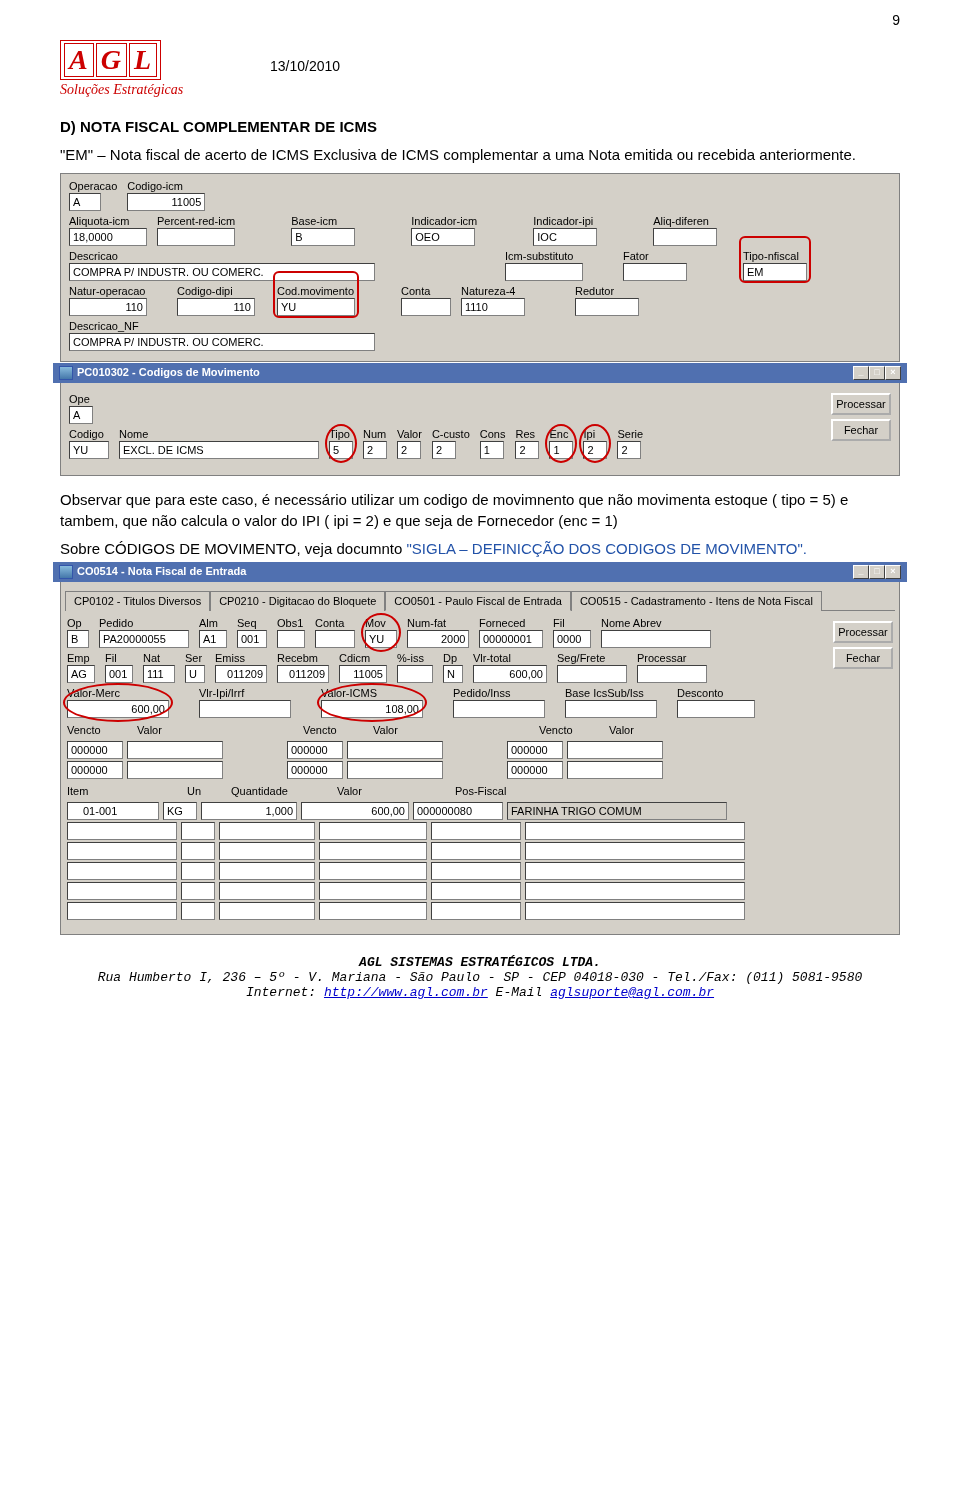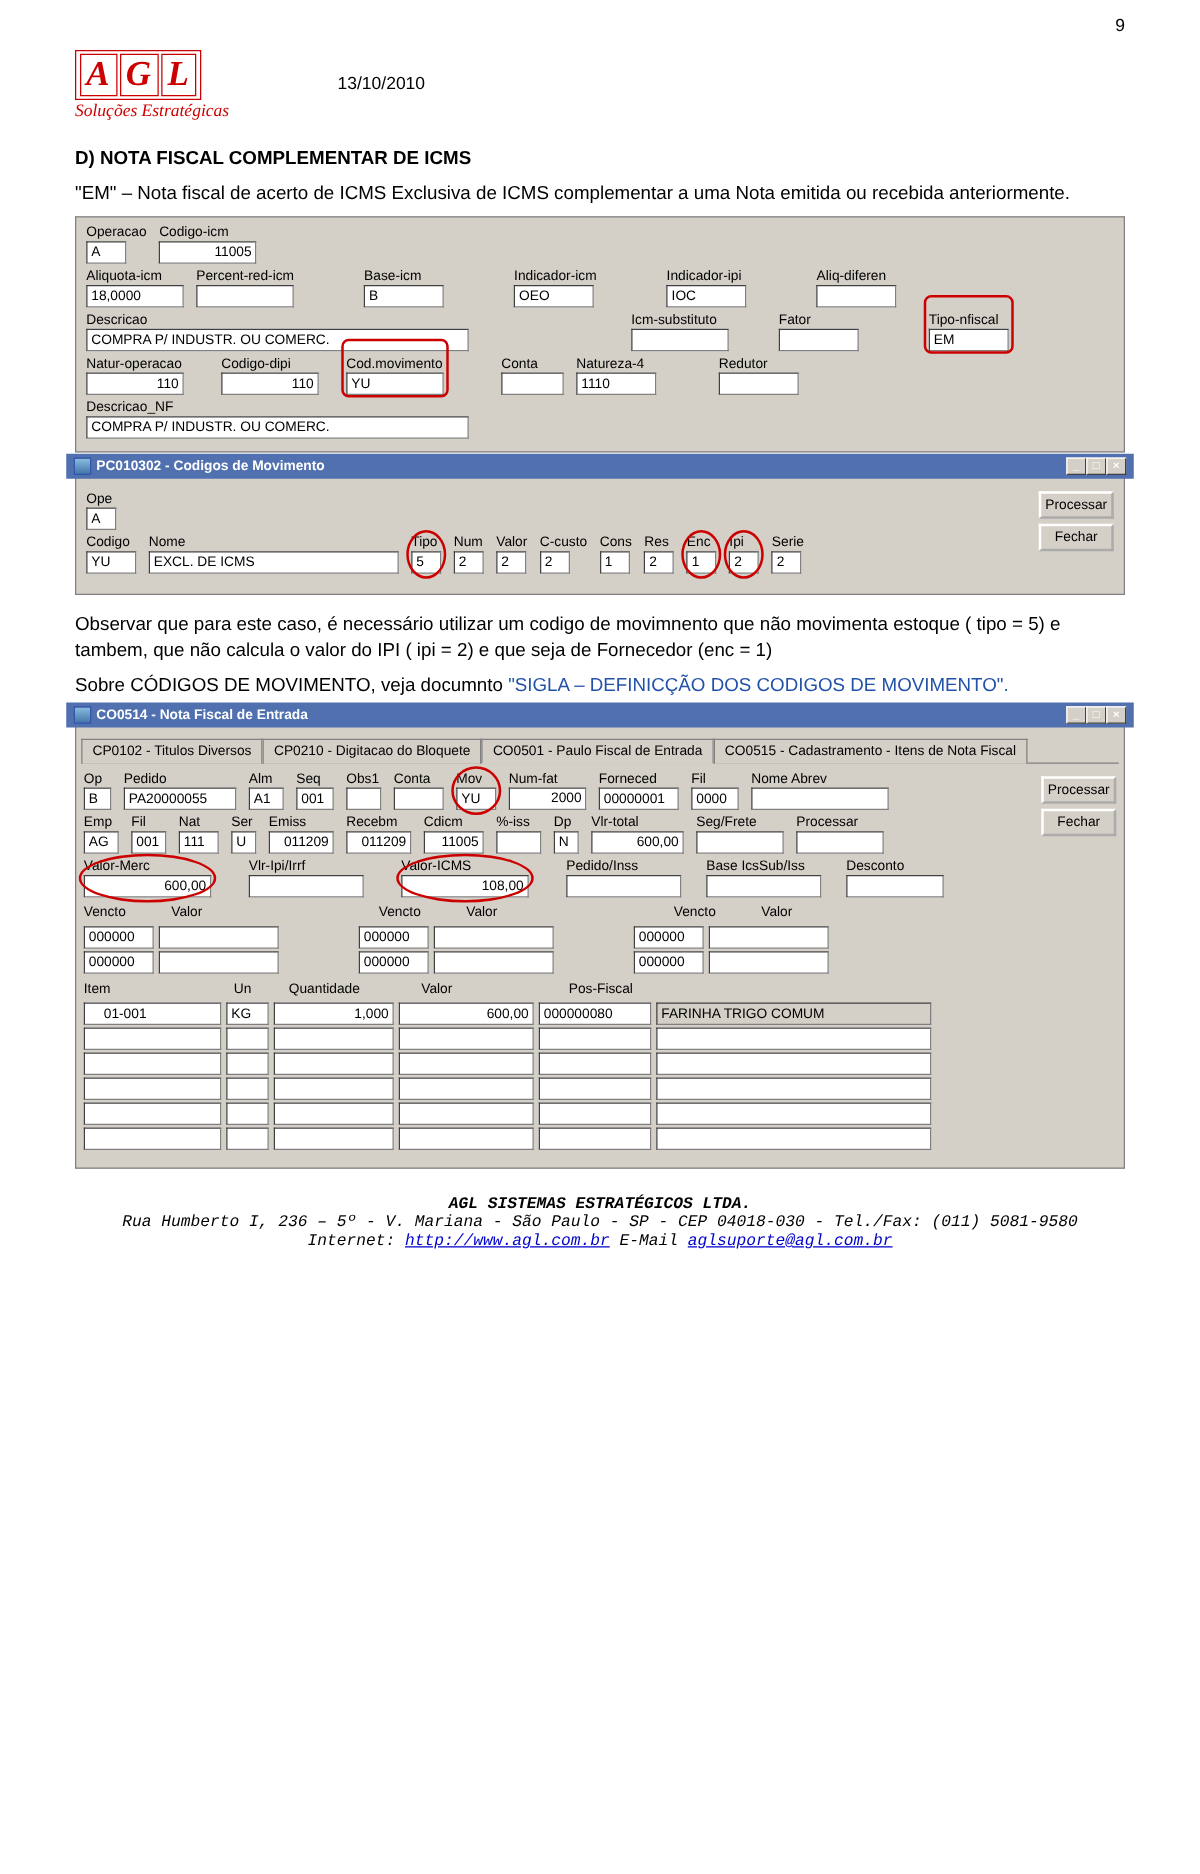--- a/index.html
+++ b/index.html
@@ -413,21 +413,21 @@
               </div>
             <div class="fld" style="width:108px">
                 <span class="lbl">Valor</span>
               </div>
             <div class="fld" style="width:90px">
                 <span class="lbl">Pos-Fiscal</span>
               </div>
           </div>
           <div id="item-rows">
               <div class="gridrow">
-                <input type="text" value="01-001" style="width: 110px; padding-left: 15px;">
+                <input type="text" value="01-001" style="width: 92px; padding-left: 15px;">
                 <input type="text" value="KG" style="width: 34px;">
                 <input type="text" value="1,000" style="width: 96px; text-align: right;">
                 <input type="text" value="600,00" style="width: 108px; text-align: right;">
                 <input type="text" value="000000080" style="width: 90px;">
                 <input type="text" readonly="" value="FARINHA TRIGO COMUM" style="width: 220px; background: rgb(212, 208, 200);">
               </div>
               <div class="gridrow">
                 <input type="text" style="width: 110px;">
                 <input type="text" style="width: 34px;">
                 <input type="text" style="width: 96px; text-align: right;">

